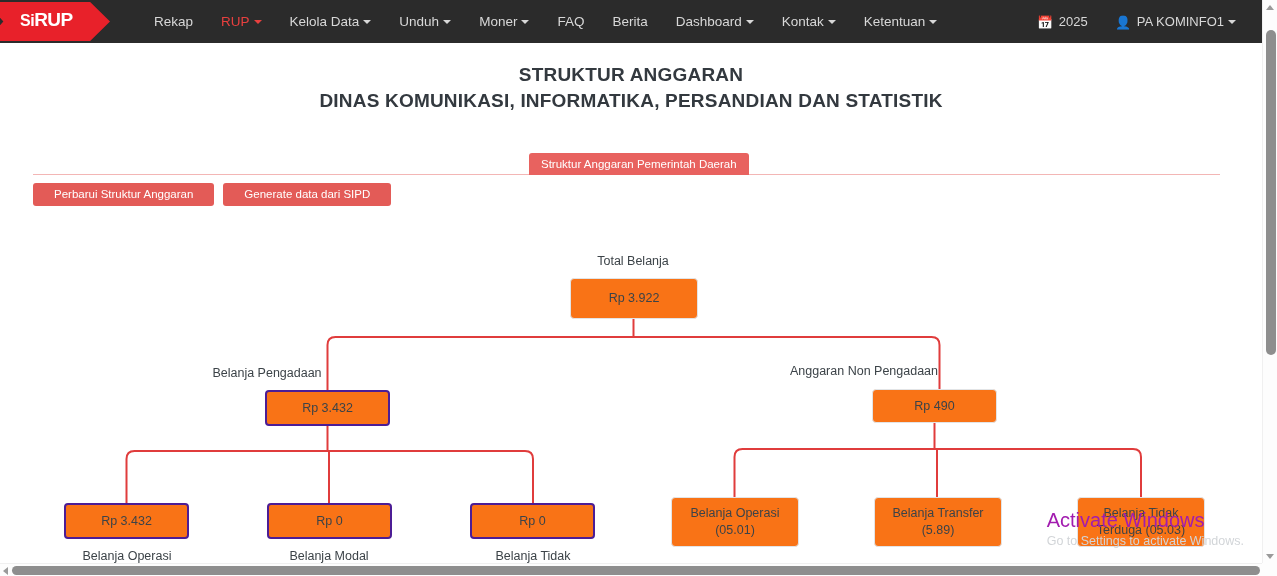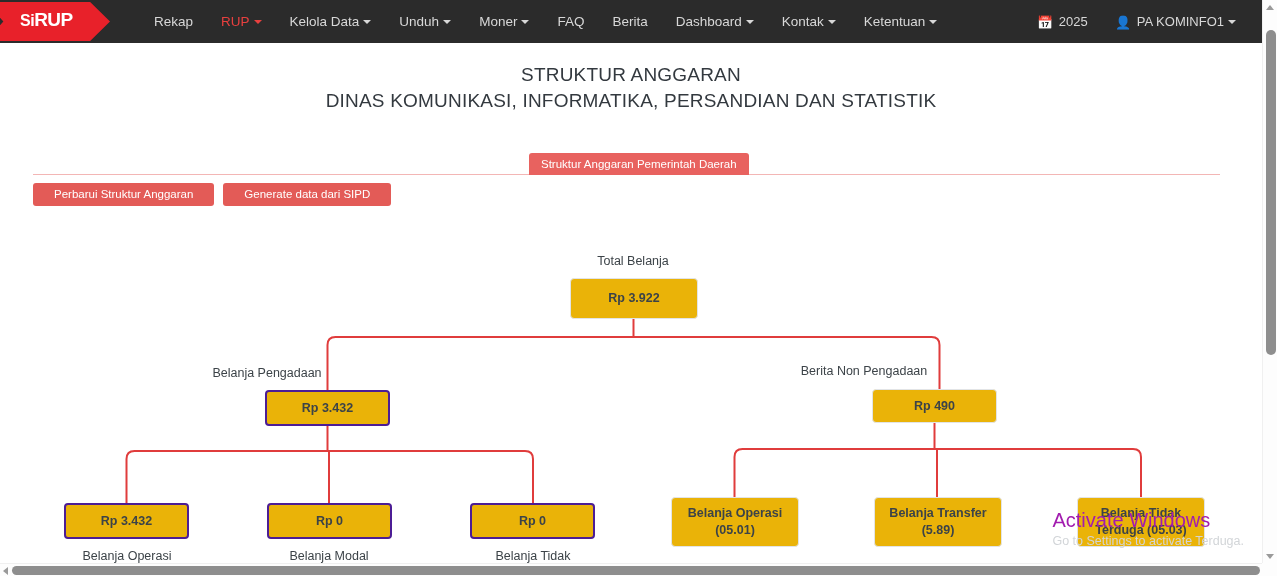--- a/index.html
+++ b/index.html
@@ -85,21 +85,21 @@
     background: #fff;
   }
   .title-block {
     text-align: center;
     padding-top: 19px;
     color: #33393f;
   }
   .title-line {
     font-size: 19px;
     line-height: 26px;
-    font-weight: 400;
+    font-weight: 700;
     letter-spacing: .2px;
   }
 
   
   .tabs-row {
     position: relative;
     margin-top: 38px;
     height: 23px;
   }
   .tab-rule {
@@ -149,31 +149,30 @@
     top: 160px; left: 0;
     width: 1262px; height: 360px;
   }
   .tree svg {
     position: absolute; top: 0; left: 0;
     width: 1262px; height: 360px;
     pointer-events: none;
   }
   .node {
     position: absolute;
-    background: #eab308;
+    background: #f97316;
     border-radius: 4px;
     display: flex;
     align-items: center;
     justify-content: center;
     text-align: center;
     font-size: 12.5px;
     color: #3c4348;
     line-height: 17px;
     cursor: pointer;
-    font-weight: bold;
   }
   .node.plain { border: 1px solid #e2e4e6; }
   .node.hl    { border: 2px solid #4c1d95; }
   .caption {
     position: absolute;
     font-size: 12.5px;
     color: #3c4348;
     line-height: 17px;
     text-align: center;
     white-space: pre-line;
@@ -310,21 +309,21 @@
     <div class="caption" style="left:533px; top:50px; width:200px;">Total Belanja</div>
     <div class="node plain" style="left:570px; top:75px; width:128px; height:41px;">
       <span>Rp 3.922</span>
     </div>
 
     <div class="caption" style="left:167px; top:162px; width:200px;">Belanja Pengadaan</div>
     <div class="node hl" style="left:265px; top:187px; width:125px; height:36px;">
       <span>Rp 3.432</span>
     </div>
 
-    <div class="caption" style="left:764px; top:160px; width:200px;">Berita Non Pengadaan</div>
+    <div class="caption" style="left:764px; top:160px; width:200px;">Anggaran Non Pengadaan</div>
     <div class="node plain" style="left:872px; top:186px; width:125px; height:34px;">
       <span>Rp 490</span>
     </div>
 
     <div class="node hl" style="left:64px; top:300px; width:125px; height:36px;">
       <span>Rp 3.432</span>
     </div>
     <div class="caption" style="left:27px; top:345px; width:200px;">Belanja Operasi
 (05.01)</div>
 
@@ -344,21 +343,21 @@
 (05.01)</div>
     <div class="node plain" style="left:874px; top:294px; width:128px; height:50px; white-space:pre-line;">Belanja Transfer
 (5.89)</div>
     <div class="node plain" style="left:1077px; top:294px; width:128px; height:50px; white-space:pre-line;">Belanja Tidak
 Terduga (05.03)</div>
 
   </div>
 
   <div class="wm">
     <div class="wm-1">Activate Windows</div>
-    <div class="wm-2">Go to Settings to activate Terduga.</div>
+    <div class="wm-2">Go to Settings to activate Windows.</div>
   </div>
 </div>
 
 <div class="vscroll">
   <div class="arrow-up"></div>
   <div class="vthumb"></div>
   <div class="arrow-dn"></div>
 </div>
 <div class="hscroll">
   <div class="arrow-l"></div>

